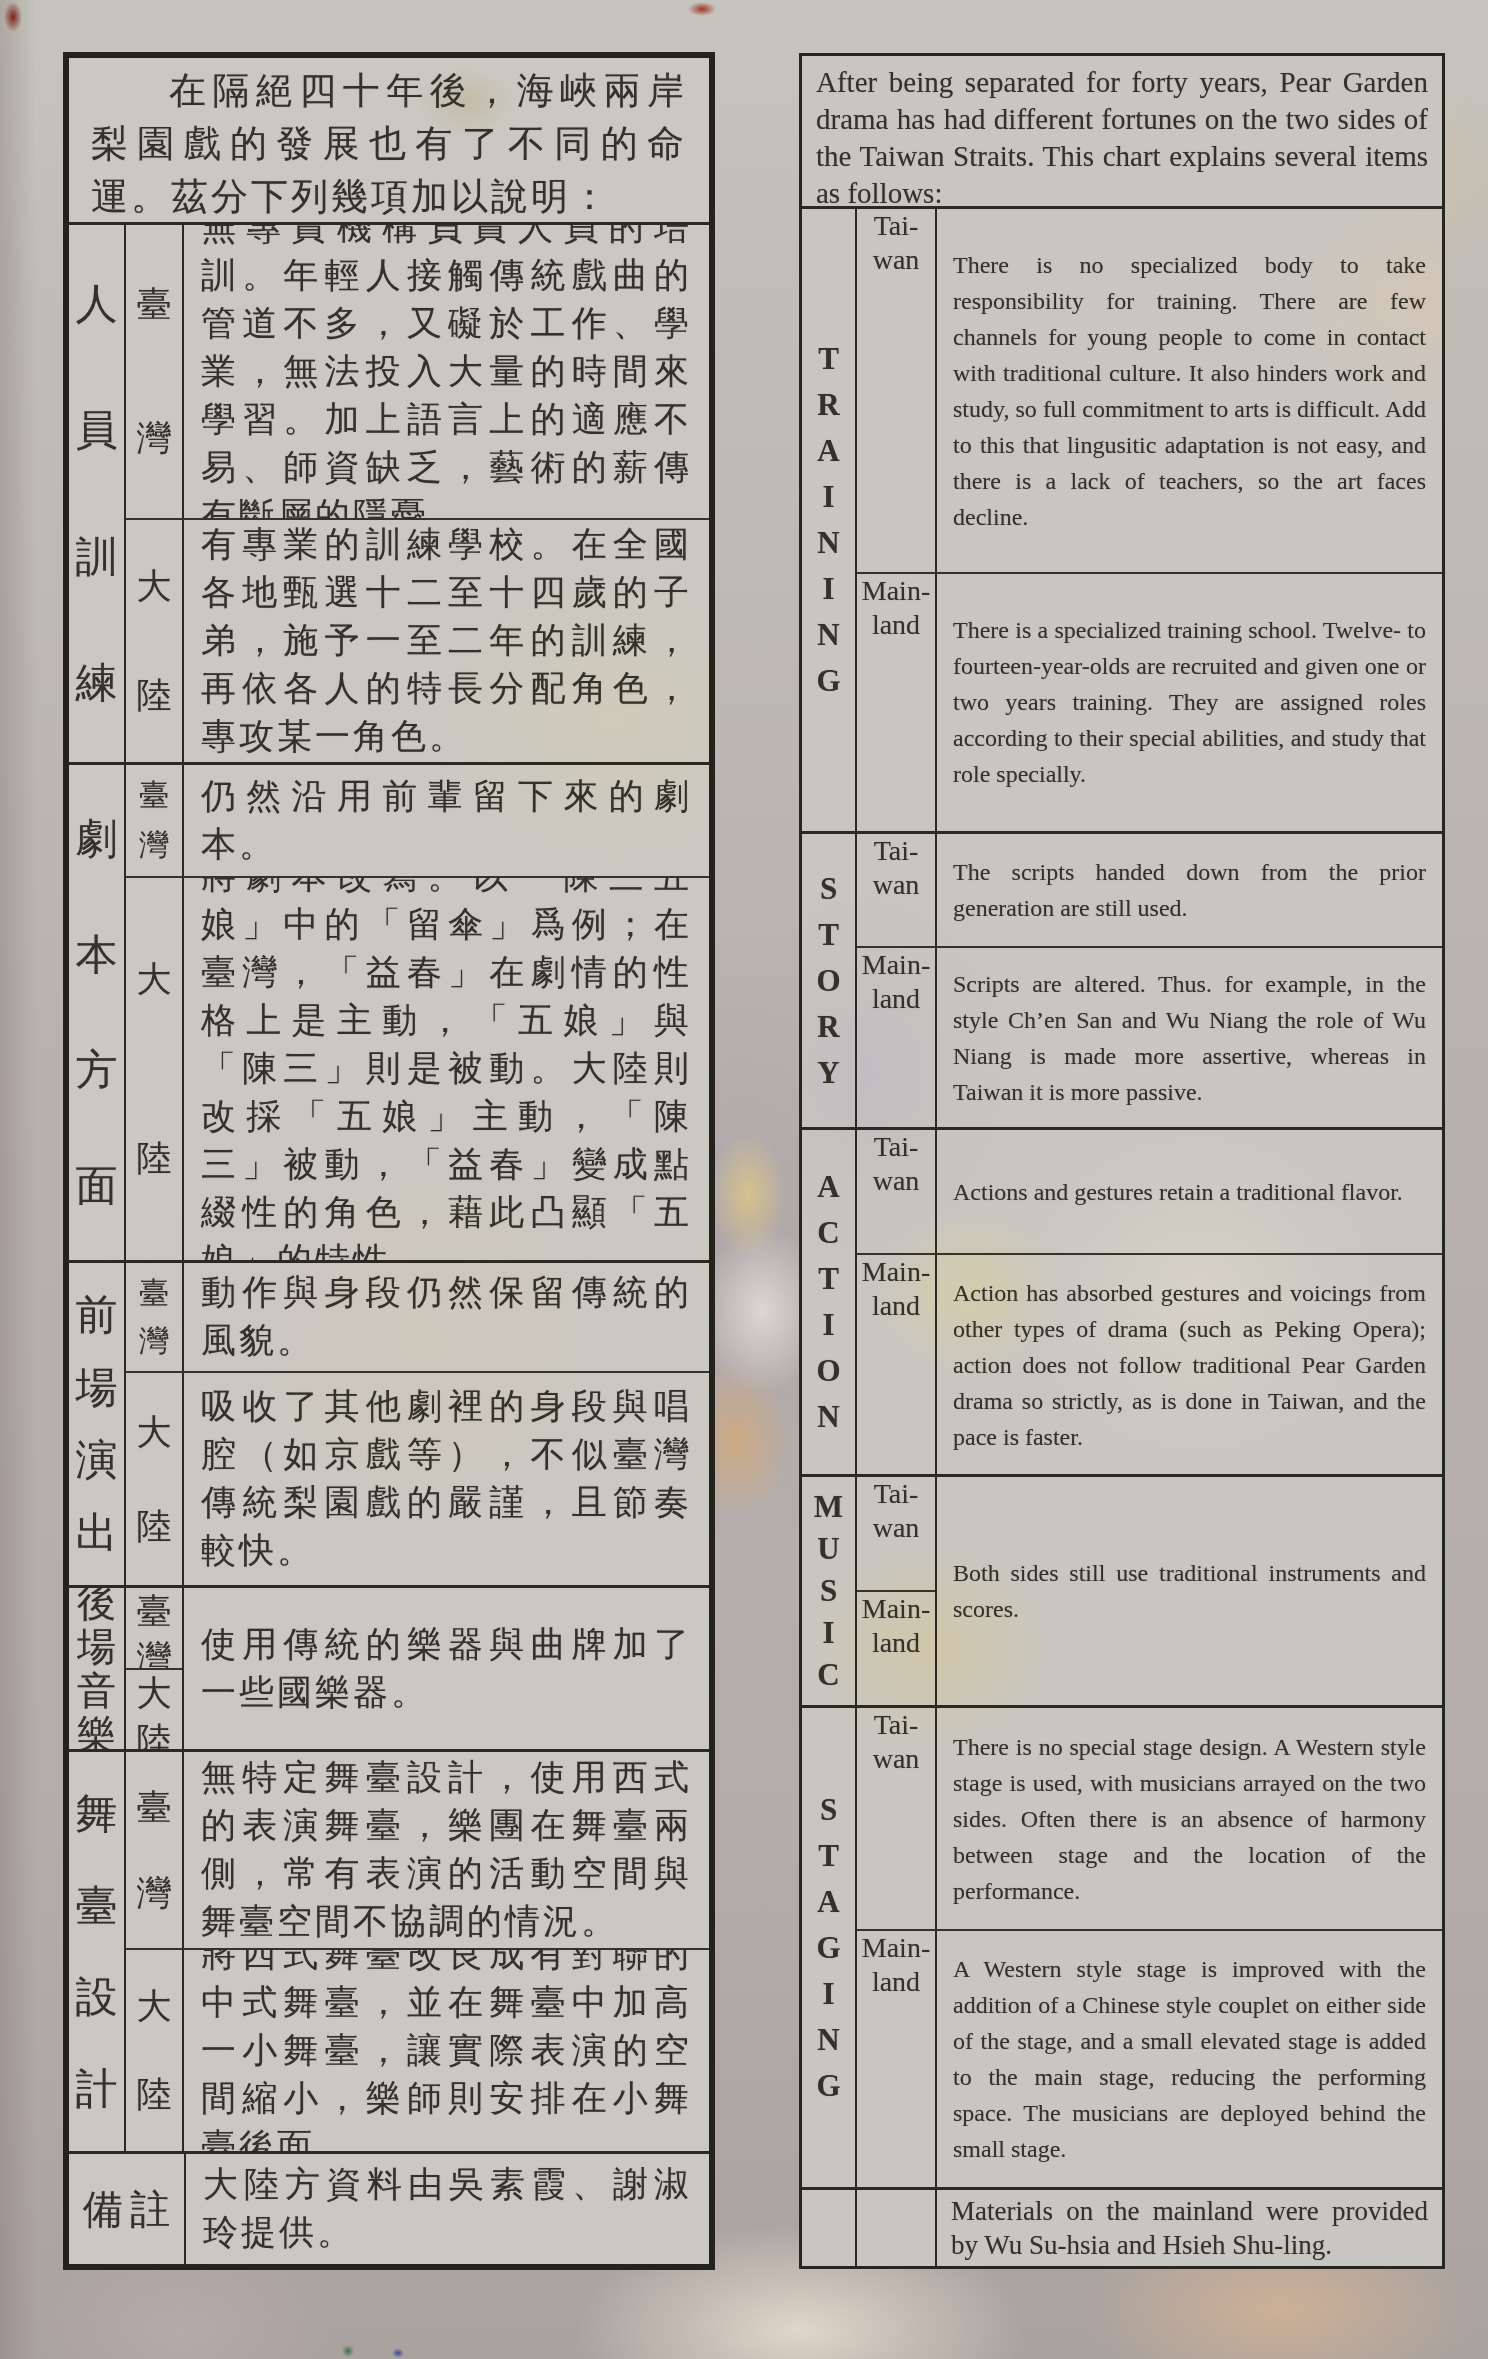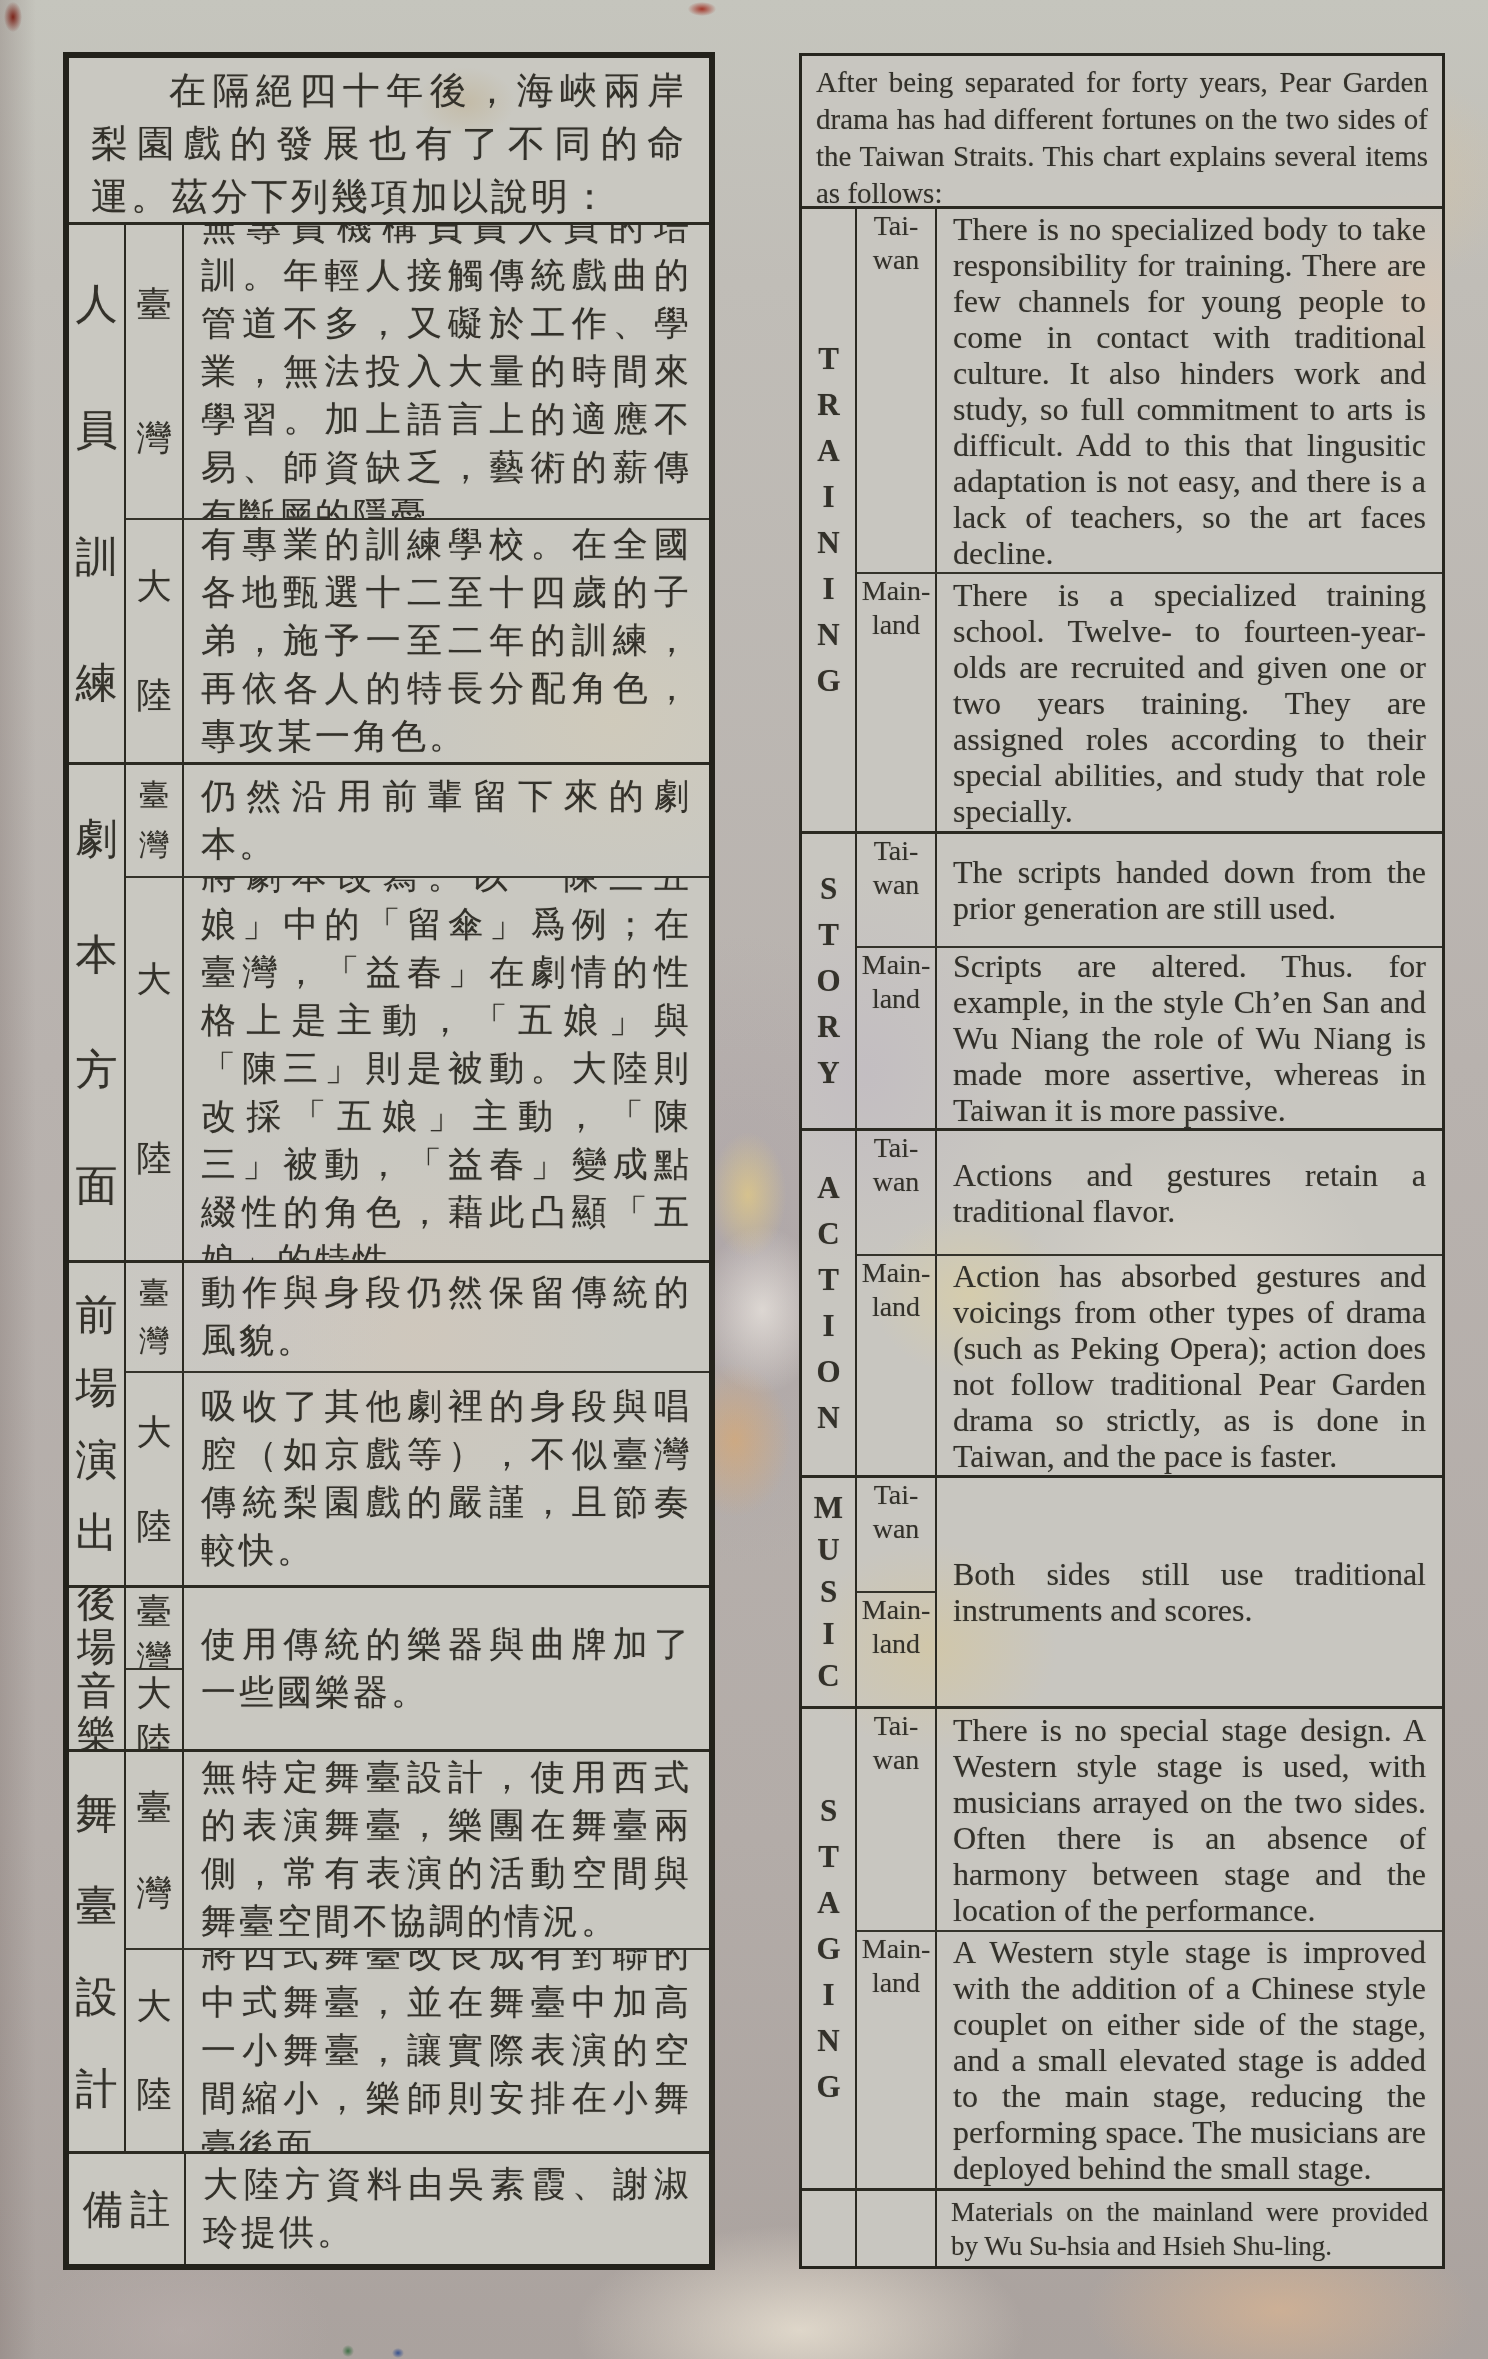--- a/index.html
+++ b/index.html
@@ -94,21 +94,21 @@
   .en-header{
     box-sizing:border-box;height:150px;padding:8px 14px 15px 14px;
     font-size:29px;line-height:37px;text-align:justify;
   }
   .en .cat-cell{width:55px;font-size:31px;font-weight:bold;justify-content:center;padding:10px 0;}
   .en .cat-cell span{line-height:46px;}
   .en .cat-cell.dense span{line-height:42px;}
   .en .region-cell, .en .region-col{width:80px;}
   .en .region-cell, .en .region-col .sub{font-size:28px;line-height:34px;justify-content:flex-start;}
   .en .region-label{white-space:pre-line;}
-  .en .content-cell{padding:6px 16px;font-size:32px;line-height:36px;text-align:justify;}
+  .en .content-cell{padding:6px 16px;font-size:24px;line-height:36px;text-align:justify;}
   .en .content-cell.small{font-size:27px;line-height:34px;padding:4px 14px;}
   .txt{width:100%;}
 </style>
 </head>
 <body>
 
 <div class="photo-bg"></div>
 <div class="speck" style="left:4px;top:2px;width:18px;height:30px;background:radial-gradient(#7b241a,rgba(123,36,26,0) 72%);"></div>
 <div class="speck" style="left:688px;top:2px;width:28px;height:14px;background:radial-gradient(#a33629,rgba(163,54,41,0) 72%);"></div>
 <div class="speck" style="left:342px;top:2345px;width:12px;height:12px;background:radial-gradient(#3f6f46,rgba(63,111,70,0) 72%);"></div>

